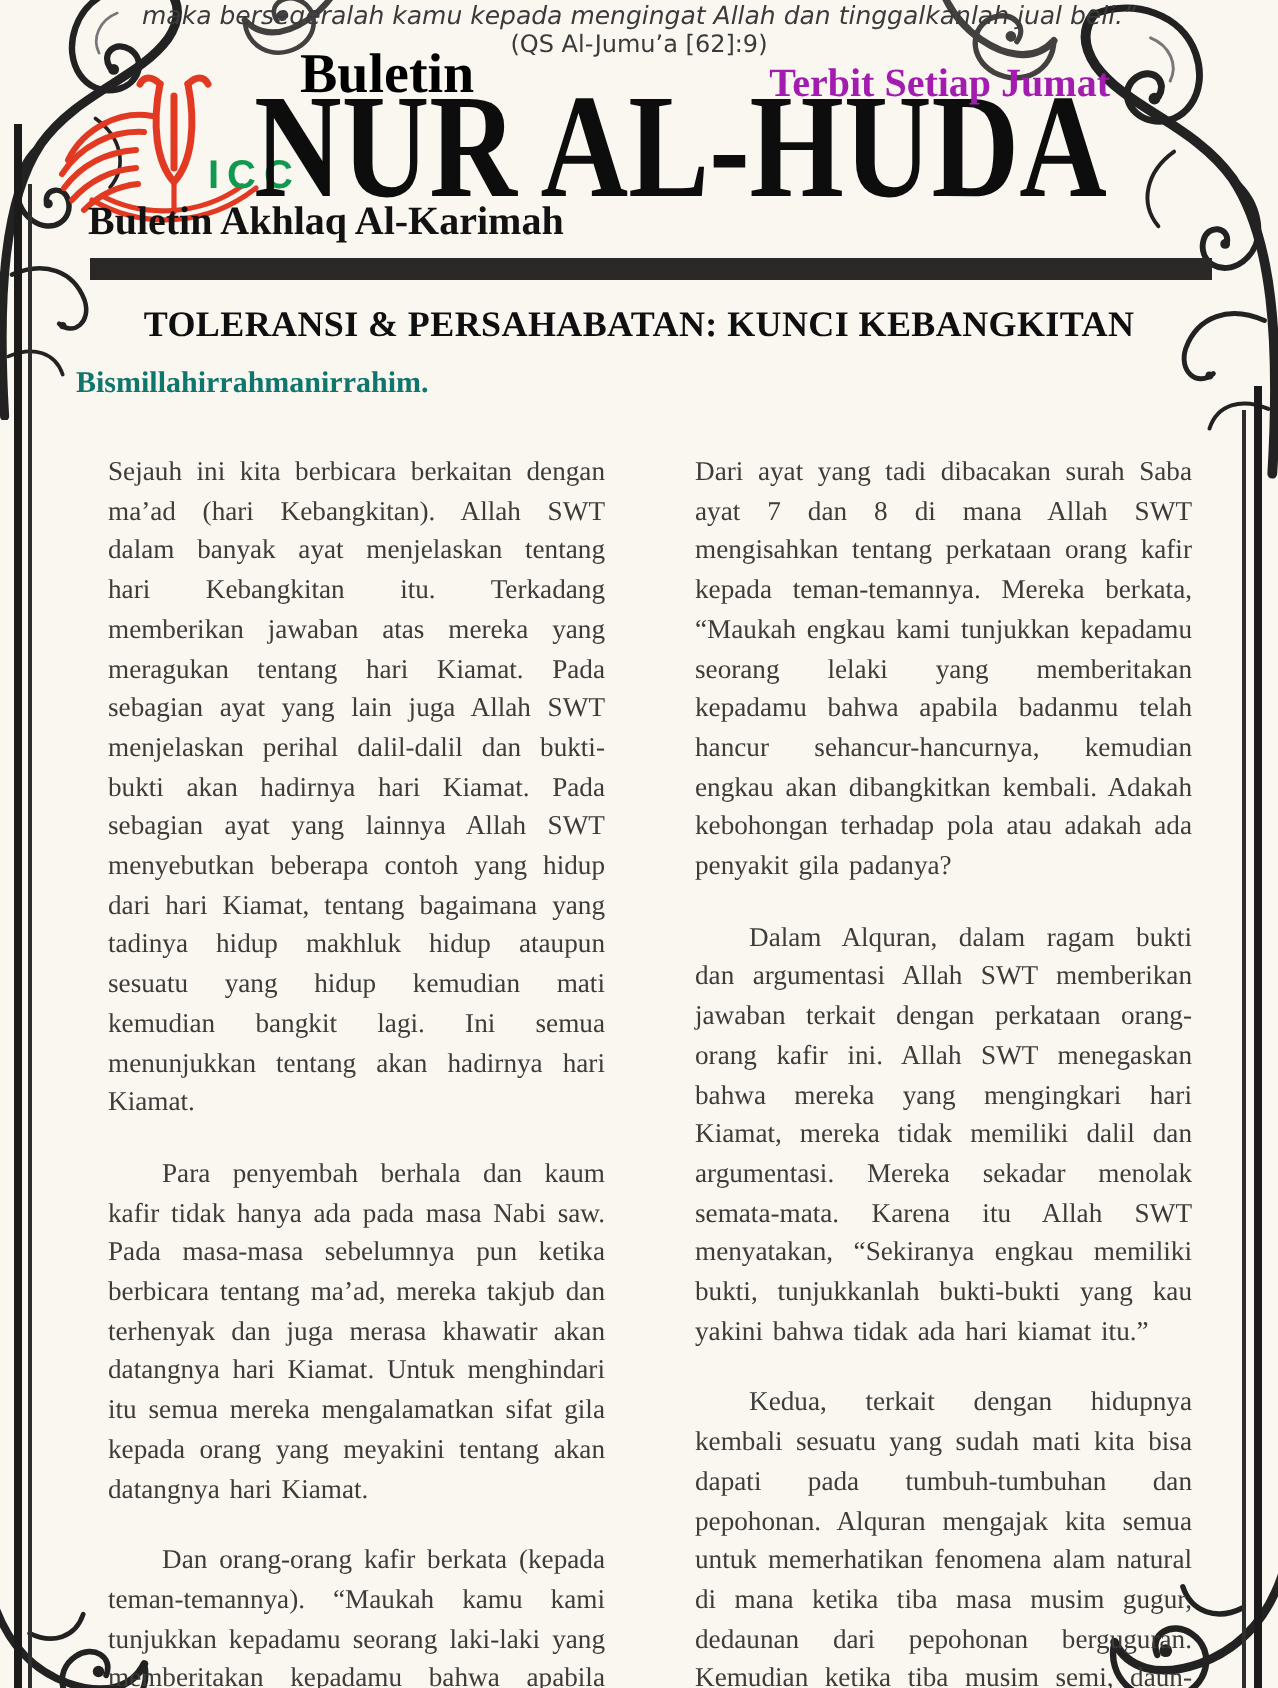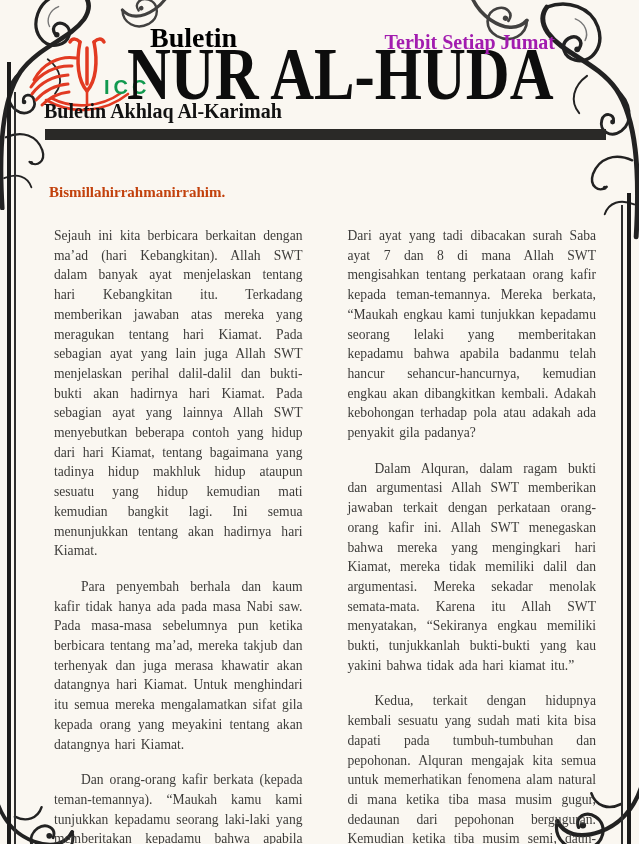--- a/index.html
+++ b/index.html
@@ -36,21 +36,21 @@
   .main-title { position:absolute; left:127px; top:38px; font-size:74px; font-weight:bold; color:#0d0d0d;
     line-height:72px; white-space:nowrap; transform:scaleX(.82); transform-origin:left top; }
   .publish-note { position:absolute; right:84px; top:31px; font-size:20px; font-weight:bold; color:#a21caf; }
   .tagline { position:absolute; left:44px; top:100px; font-size:20px; font-weight:bold; color:#121212; }
   .edition { position:absolute; right:33px; top:99px; font-size:21px; font-weight:bold; color:#121212; }
   .rule-bar { position:absolute; left:45px; right:33px; top:129px; height:11px; background:#2a2927; }
 
   
   .article-title { position:absolute; left:30px; right:30px; top:152px; text-align:center;
     font-size:18px; font-weight:bold; color:#0f0f0f; letter-spacing:.2px; }
-  .basmalah { position:absolute; left:38px; top:184px; font-size:15px; font-weight:bold; color:#c2410c;margin-left:11px; }
+  .basmalah { position:absolute; left:38px; top:184px; font-size:15px; font-weight:bold; color:#0f766e; }
 
   .columns { position:absolute; left:38px; right:27px; top:210px; bottom:0;
     display:flex; gap:13px; overflow:hidden; }
   .col { flex:1; text-align:justify; font-size:13.6px; line-height:19.7px; color:#3d3c3a; }
   .col p { margin:16px; word-spacing:1.5px; }
   .col p + p { text-indent:27px; }
 </style>
 </head>
 <body>
 
@@ -102,20 +102,24 @@
     </svg>
   <svg class="corner br" width="96" height="96">
       <use href="#curl"></use>
     </svg>
 
   <div class="vline l-thick"></div>
   <div class="vline l-thin"></div>
   <div class="vline r-thin"></div>
   <div class="vline r-thick"></div>
 
+  <div class="quote-block">
+    <div class="quote-line">maka bersegeralah kamu kepada mengingat Allah dan tinggalkanlah jual beli.”</div>
+    <div class="quote-src">(QS Al-Jumu’a [62]:9)</div>
+  </div>
 
   <svg class="logo" width="152" height="82" viewBox="0 0 152 82">
 
     <g fill="none" stroke="#e23a22" stroke-width="3" stroke-linecap="round">
       <path d="M10,44 C18,28 36,19 52,22"></path>
       <path d="M7,51 C16,37 32,29 48,30"></path>
       <path d="M8,58 C17,46 30,40 44,39"></path>
       <path d="M12,64 C21,54 32,49 44,48"></path>
       <path d="M18,69 C26,61 35,57 45,56"></path>
     </g>
@@ -134,20 +138,21 @@
     </g>
     <text x="80" y="58" font-family="Liberation Sans, sans-serif" font-size="20" font-weight="bold" letter-spacing="4" fill="#11994f">ICC</text>
   </svg>
 
   <div class="pretitle">Buletin</div>
   <div class="main-title">NUR AL-HUDA</div>
   <div class="publish-note">Terbit Setiap Jumat</div>
   <div class="tagline">Buletin Akhlaq Al-Karimah</div>
   <div class="rule-bar"></div>
 
+  <div class="article-title">TOLERANSI &amp; PERSAHABATAN: KUNCI KEBANGKITAN</div>
   <div class="basmalah">Bismillahirrahmanirrahim.</div>
 
   <div class="columns">
     <div class="col">
         <p>Sejauh ini kita berbicara berkaitan dengan ma’ad (hari Kebangkitan). Allah SWT dalam banyak ayat menjelaskan tentang hari Kebangkitan itu. Terkadang memberikan jawaban atas mereka yang meragukan tentang hari Kiamat. Pada sebagian ayat yang lain juga Allah SWT menjelaskan perihal dalil-dalil dan bukti-bukti akan hadirnya hari Kiamat. Pada sebagian ayat yang lainnya Allah SWT menyebutkan beberapa contoh yang hidup dari hari Kiamat, tentang bagaimana yang tadinya hidup makhluk hidup ataupun sesuatu yang hidup kemudian mati kemudian bangkit lagi. Ini semua menunjukkan tentang akan hadirnya hari Kiamat.</p>
         <p>Para penyembah berhala dan kaum kafir tidak hanya ada pada masa Nabi saw. Pada masa-masa sebelumnya pun ketika berbicara tentang ma’ad, mereka takjub dan terhenyak dan juga merasa khawatir akan datangnya hari Kiamat. Untuk menghindari itu semua mereka mengalamatkan sifat gila kepada orang yang meyakini tentang akan datangnya hari Kiamat.</p>
         <p>Dan orang-orang kafir berkata (kepada teman-temannya). “Maukah kamu kami tunjukkan kepadamu seorang laki-laki yang memberitakan kepadamu bahwa apabila badanmu telah hancur sehancur-hancurnya, sesungguhnya kamu benar-benar (akan dibangkitkan kembali) dalam ciptaan yang baru? Apakah dia mengada-adakan kebohongan terhadap Allah ataukah ada padanya penyakit gila?” (Tidak), tetapi orang-orang yang tidak beriman kepada negeri akhirat berada dalam siksaan dan kesesatan yang jauh. (QS Saba [34]: 7-8)</p>
       </div>
     <div class="col">
         <p>Dari ayat yang tadi dibacakan surah Saba ayat 7 dan 8 di mana Allah SWT mengisahkan tentang perkataan orang kafir kepada teman-temannya. Mereka berkata, “Maukah engkau kami tunjukkan kepadamu seorang lelaki yang memberitakan kepadamu bahwa apabila badanmu telah hancur sehancur-hancurnya, kemudian engkau akan dibangkitkan kembali. Adakah kebohongan terhadap pola atau adakah ada penyakit gila padanya?</p>

